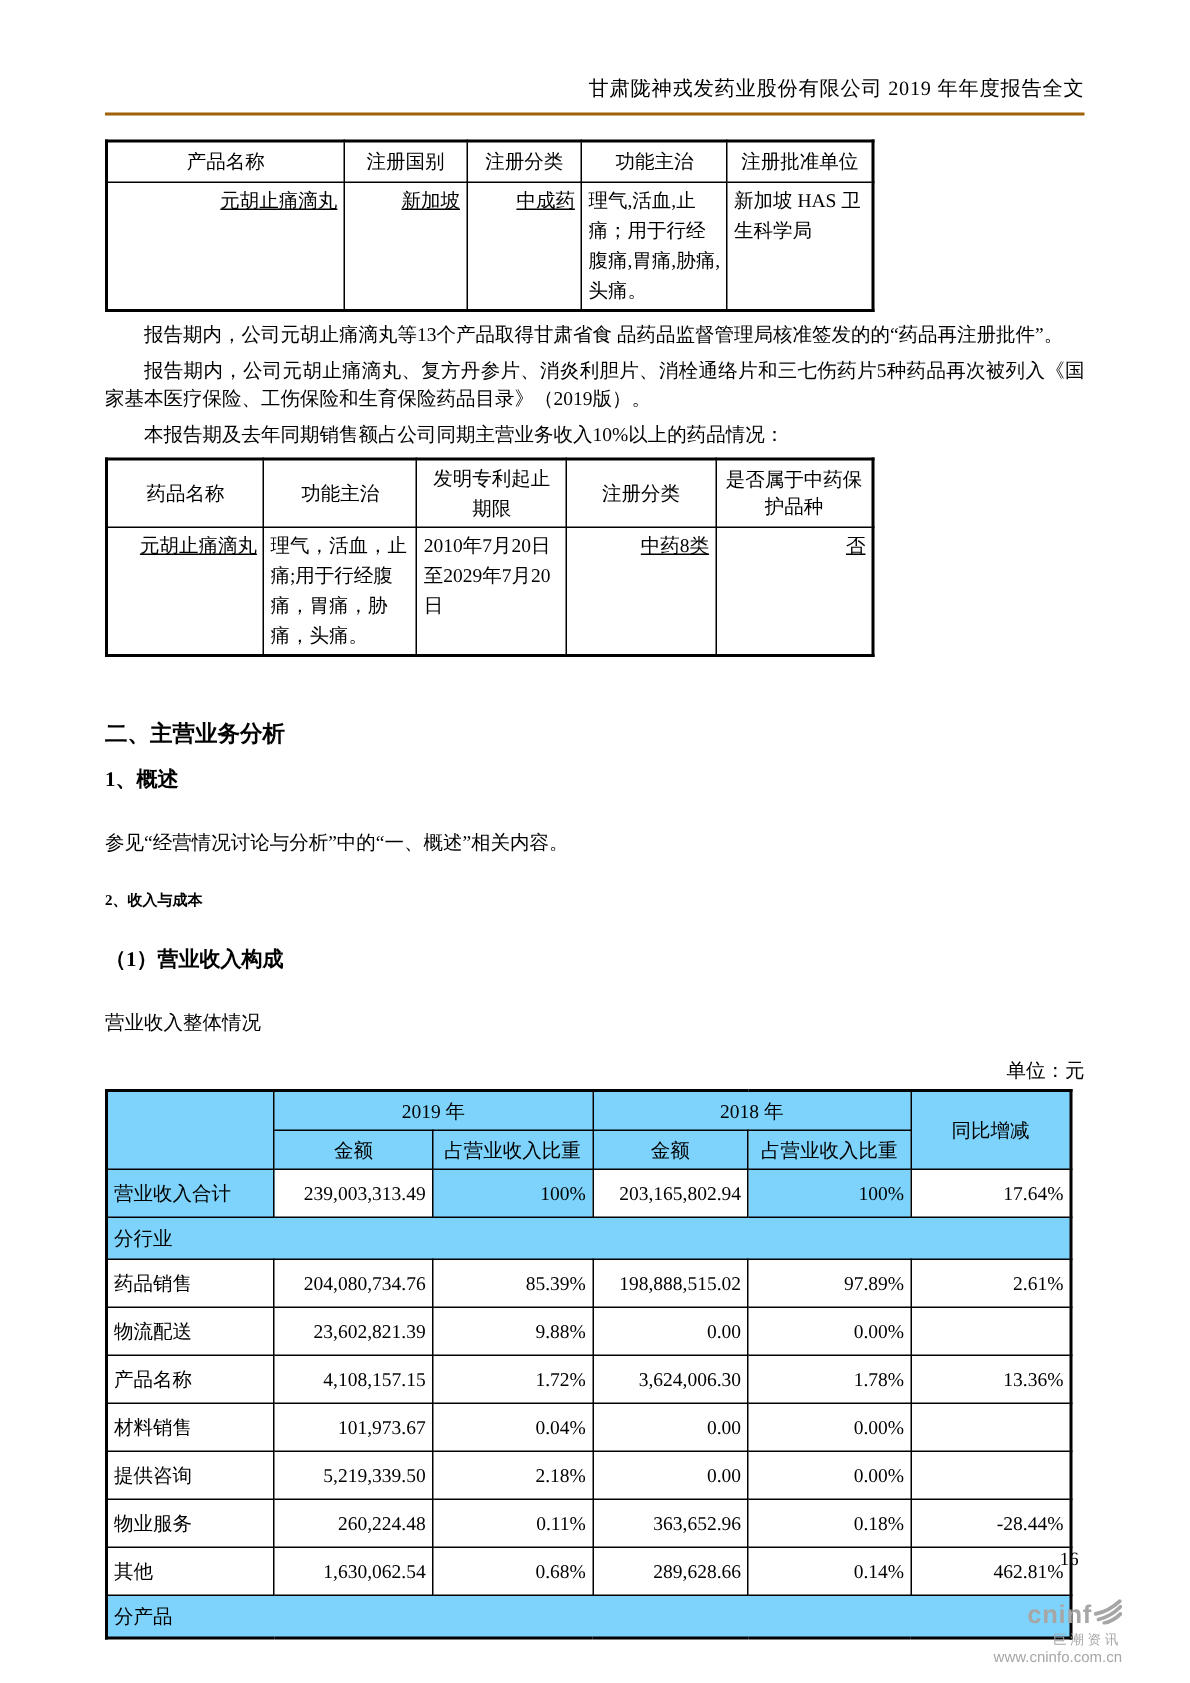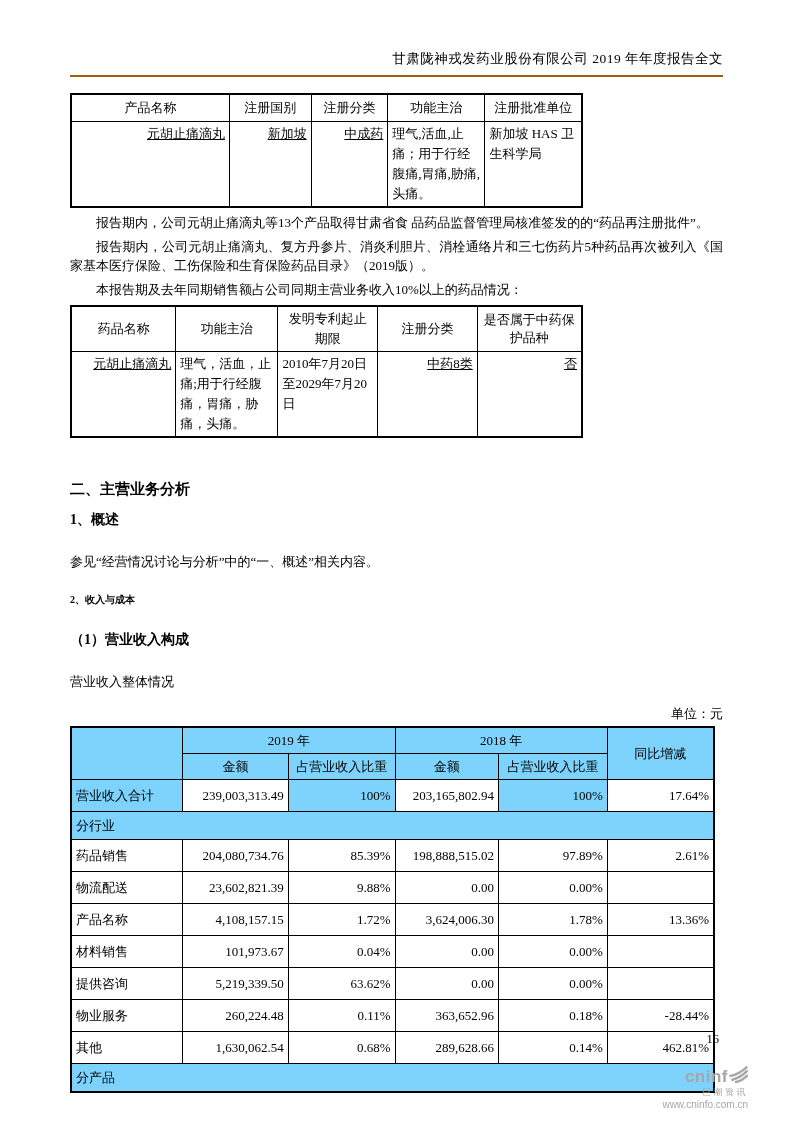--- a/index.html
+++ b/index.html
@@ -223,21 +223,21 @@
           <td class="lbl">材料销售</td>
           <td class="num">101,973.67</td>
           <td class="num">0.04%</td>
           <td class="num">0.00</td>
           <td class="num">0.00%</td>
           <td class="num"></td>
         </tr>
         <tr>
           <td class="lbl">提供咨询</td>
           <td class="num">5,219,339.50</td>
-          <td class="num">63.62%</td>
+          <td class="num">2.18%</td>
           <td class="num">0.00</td>
           <td class="num">0.00%</td>
           <td class="num"></td>
         </tr>
         <tr>
           <td class="lbl">物业服务</td>
           <td class="num">260,224.48</td>
           <td class="num">0.11%</td>
           <td class="num">363,652.96</td>
           <td class="num">0.18%</td>

